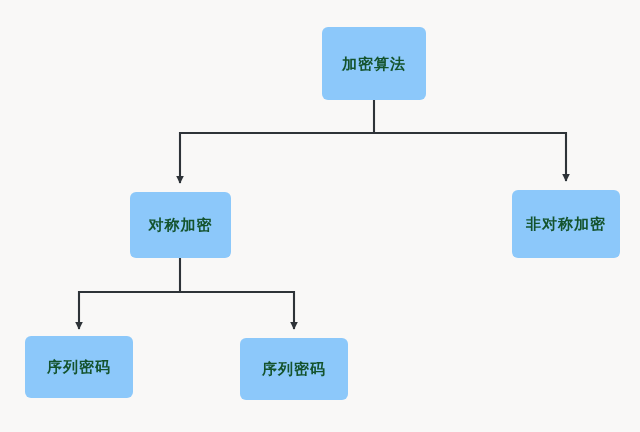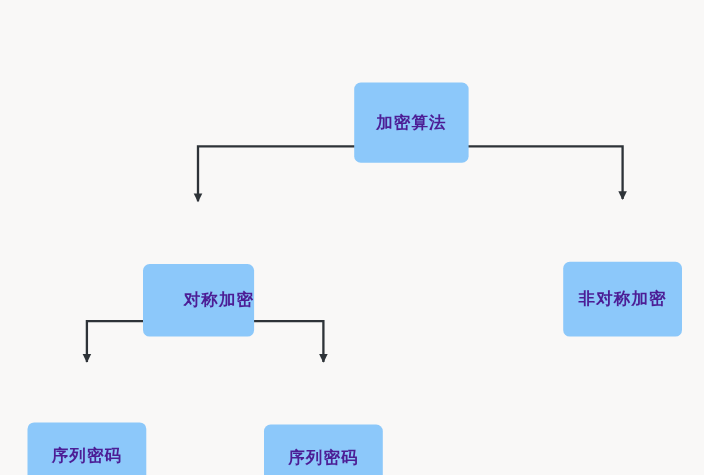--- a/index.html
+++ b/index.html
@@ -27,35 +27,34 @@
     height: 432px;
   }
   .node {
     position: absolute;
     box-sizing: border-box;
     background: #8cc8fa;
     border-radius: 6px;
     display: flex;
     align-items: center;
     justify-content: center;
-    color: #4c1d95;
+    color: #14532d;
     font-size: 15px;
     font-weight: bold;
     letter-spacing: 1px;
     text-align: center;
     line-height: 1.2;
     z-index: 2;
-    margin-top: 48px;
   }
   .node-label {
     display: block;
     pointer-events: none;
   }
   #node-root      { left: 322px; top: 27px;  width: 104px; height: 73px; }
-  #node-symmetric { left: 130px; top: 192px; width: 101px; height: 66px; justify-content: flex-end; }
+  #node-symmetric { left: 130px; top: 192px; width: 101px; height: 66px; }
   #node-asymmetric{ left: 512px; top: 190px; width: 108px; height: 68px; text-align: right; }
   #node-stream    { left: 25px;  top: 336px; width: 108px; height: 62px; }
   #node-block     { left: 240px; top: 338px; width: 108px; height: 62px; }
 </style>
 </head>
 <body>
 
 <div id="diagram-root">
 
   <svg id="edge-layer" viewBox="0 0 640 432">

